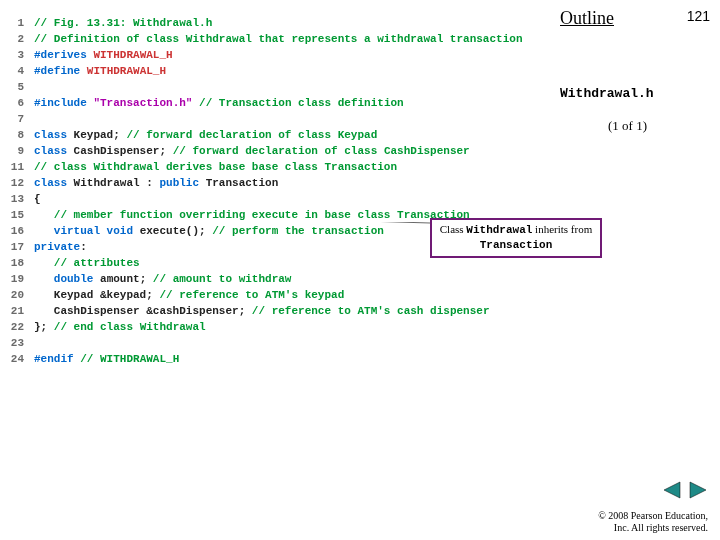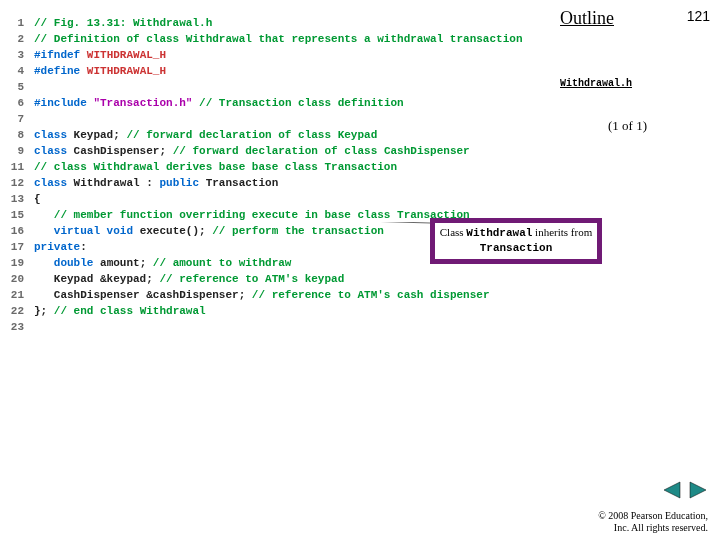--- a/index.html
+++ b/index.html
@@ -51,40 +51,39 @@
   .page-num {
     position: absolute;
     right: 10px;
     top: 8px;
     font-family: Liberation Sans, sans-serif;
     font-size: 14px;
   }
   .filename {
     position: absolute;
     left: 560px;
-    top: 78px;
+    top: 86px;
     font-family: "Courier New", monospace;
-    font-size: 10px;
+    font-size: 13px;
     font-weight: bold;
-    text-decoration: underline;
   }
   .pager {
     position: absolute;
     left: 560px;
     top: 118px;
     font-family: Georgia, serif;
     font-size: 13px;
     margin-left: 48px;
   }
   .callout {
     position: absolute;
     left: 430px;
     top: 218px;
     width: 172px;
-    border: 5px solid #701a75;
+    border: 2px solid #701a75;
     background: #fff;
     font-family: Georgia, serif;
     font-size: 11px;
     text-align: center;
     padding: 3px 4px;
     line-height: 1.25;
   }
   .callout .mono { font-family: "Courier New", monospace; font-weight: bold; }
 
   .arrow {
@@ -114,38 +113,40 @@
     text-align: right;
     line-height: 1.2;
   }
 </style>
 </head>
 <body>
 
 <div class="code-area" id="code">
     <div class="line"><span class="ln">1</span><span class="green">// Fig. 13.31: Withdrawal.h</span></div>
     <div class="line"><span class="ln">2</span><span class="green">// Definition of class Withdrawal that represents a withdrawal transaction</span></div>
-    <div class="line"><span class="ln">3</span><span class="blue">#ifndef</span><span class="black"> </span><span class="red">WITHDRAWAL_H</span></div>
+    <div class="line"><span class="ln">3</span><span class="blue">#derives</span><span class="black"> </span><span class="red">WITHDRAWAL_H</span></div>
     <div class="line"><span class="ln">4</span><span class="blue">#define</span><span class="black"> </span><span class="red">WITHDRAWAL_H</span></div>
     <div class="line"><span class="ln">5</span></div>
     <div class="line"><span class="ln">6</span><span class="blue">#include</span><span class="black"> </span><span class="magenta">"Transaction.h"</span><span class="black"> </span><span class="green">// Transaction class definition</span></div>
     <div class="line"><span class="ln">7</span></div>
     <div class="line"><span class="ln">8</span><span class="blue">class </span><span class="black">Keypad; </span><span class="green">// forward declaration of class Keypad</span></div>
     <div class="line"><span class="ln">9</span><span class="blue">class </span><span class="black">CashDispenser; </span><span class="green">// forward declaration of class CashDispenser</span></div>
     <div class="line"><span class="ln">11</span><span class="green">// class Withdrawal derives base base class Transaction</span></div>
     <div class="line"><span class="ln">12</span><span class="blue">class </span><span class="black">Withdrawal : </span><span class="blue">public </span><span class="black">Transaction</span></div>
     <div class="line"><span class="ln">13</span><span class="black">{</span></div>
     <div class="line"><span class="ln">15</span><span class="black">   </span><span class="green">// member function overriding execute in base class Transaction</span></div>
     <div class="line"><span class="ln">16</span><span class="black">   </span><span class="blue">virtual void </span><span class="black">execute(); </span><span class="green">// perform the transaction</span></div>
     <div class="line"><span class="ln">17</span><span class="blue">private</span><span class="black">:</span></div>
+    <div class="line"><span class="ln">18</span><span class="black">   </span><span class="green">// attributes</span></div>
     <div class="line"><span class="ln">19</span><span class="black">   </span><span class="blue">double </span><span class="black">amount; </span><span class="green">// amount to withdraw</span></div>
     <div class="line"><span class="ln">20</span><span class="black">   Keypad &amp;keypad; </span><span class="green">// reference to ATM's keypad</span></div>
     <div class="line"><span class="ln">21</span><span class="black">   CashDispenser &amp;cashDispenser; </span><span class="green">// reference to ATM's cash dispenser</span></div>
     <div class="line"><span class="ln">22</span><span class="black">}; </span><span class="green">// end class Withdrawal</span></div>
     <div class="line"><span class="ln">23</span></div>
+    <div class="line"><span class="ln">24</span><span class="blue">#endif</span><span class="black"> </span><span class="green">// WITHDRAWAL_H</span></div>
   </div>
 
 <div class="right-col">
   <span class="outline">Outline</span>
 </div>
 <div class="page-num">121</div>
 <div class="filename">Withdrawal.h</div>
 <div class="pager">(1 of 1)</div>
 
 <svg class="arrow" viewBox="0 0 160 10" preserveAspectRatio="none">

